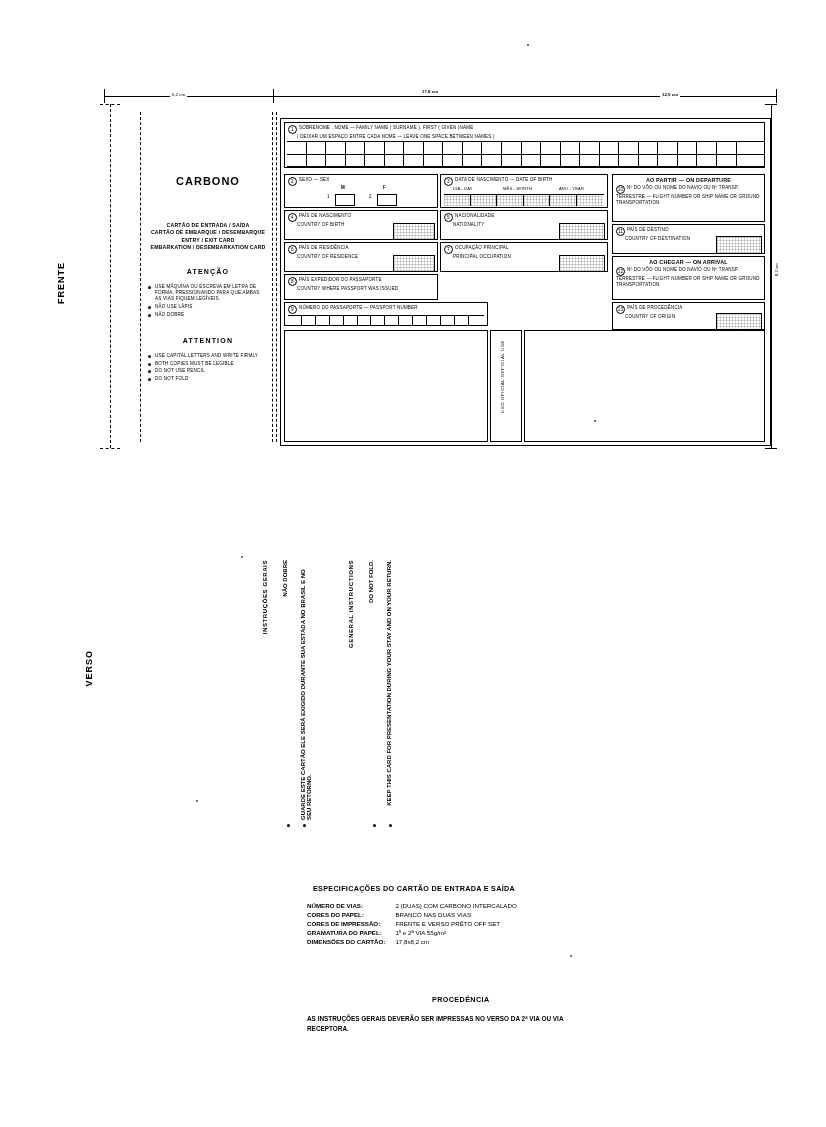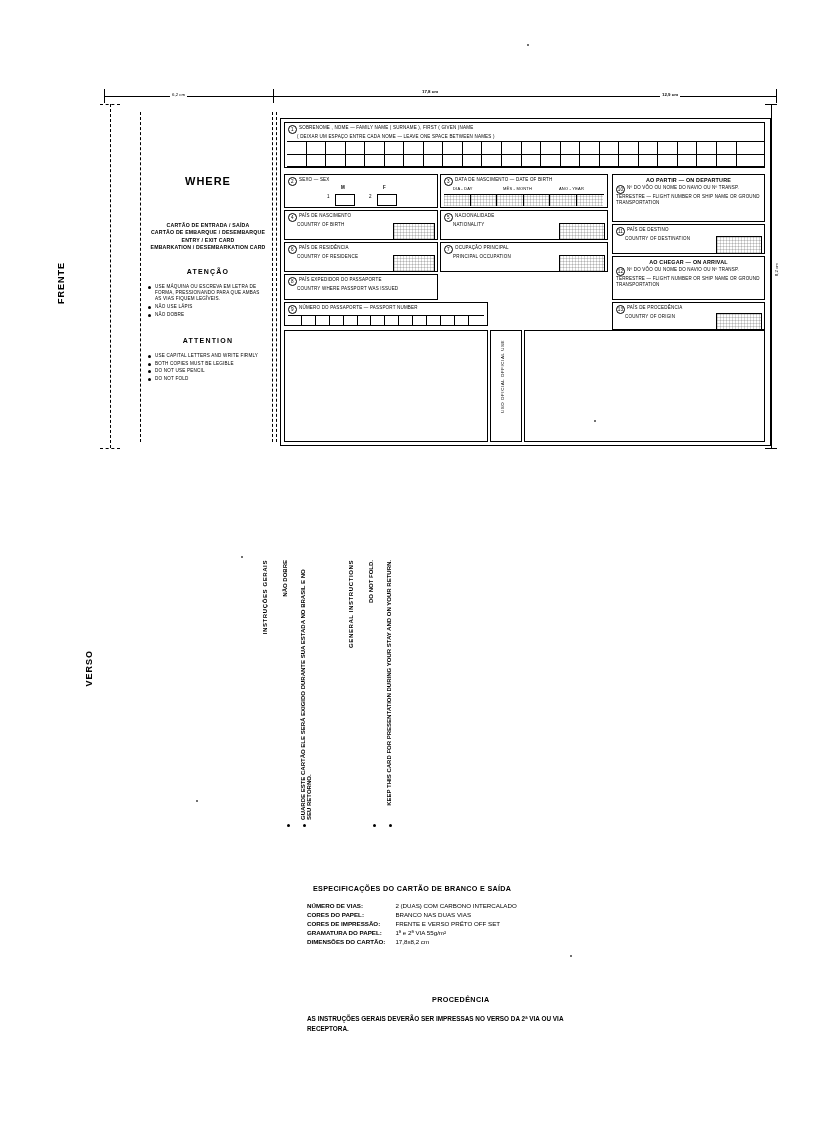--- a/index.html
+++ b/index.html
@@ -71,21 +71,21 @@
     <span class="vert b" style="font-size:9px;letter-spacing:1px;">FRENTE</span>
   </div>
   <div class="dash-v" style="left:110px;top:104px;height:344px;"></div>
   <div class="dash-h" style="left:100px;top:104px;width:20px;"></div>
   <div class="dash-h" style="left:100px;top:448px;width:20px;"></div>
 
   <div class="dash-v" style="left:140px;top:112px;height:330px;"></div>
   <div class="dash-v" style="left:272px;top:112px;height:330px;"></div>
   <div class="dash-v" style="left:276px;top:112px;height:330px;"></div>
 
-  <div class="abs ctr" style="left:148px;top:175px;width:120px;font-size:11px;font-weight:bold;letter-spacing:1px;">WHERE</div>
+  <div class="abs ctr" style="left:148px;top:175px;width:120px;font-size:11px;font-weight:bold;letter-spacing:1px;">CARBONO</div>
 
   <div class="abs ctr tiny2 b" style="left:146px;top:222px;width:124px;">
     <div>CARTÃO DE  ENTRADA / SAÍDA</div>
     <div>CARTÃO DE EMBARQUE / DESEMBARQUE</div>
     <div>ENTRY / EXIT CARD</div>
     <div>EMBARKATION / DESEMBARKATION CARD</div>
   </div>
 
   <div class="abs ctr b" style="left:146px;top:268px;width:124px;font-size:7px;letter-spacing:1.2px;">ATENÇÃO</div>
   <ul class="bullets abs tiny" style="left:148px;top:284px;width:118px;">
@@ -309,21 +309,21 @@
   </div>
   <div class="abs" style="left:368px;top:560px;width:34px;height:260px;">
     <div class="vert" style="font-size:6px;font-weight:bold;">DO NOT FOLD.</div>
   </div>
   <div class="abs" style="left:386px;top:560px;width:34px;height:260px;">
     <div class="vert" style="font-size:6px;font-weight:bold;">KEEP THIS CARD FOR PRESENTATION DURING YOUR STAY  AND ON YOUR RETURN.</div>
   </div>
   <div class="abs" style="left:373px;top:824px;width:3px;height:3px;background:#000;border-radius:50%;"></div>
   <div class="abs" style="left:389px;top:824px;width:3px;height:3px;background:#000;border-radius:50%;"></div>
 
-  <div class="abs b" style="left:313px;top:884px;font-size:7.2px;letter-spacing:.3px;">ESPECIFICAÇÕES DO CARTÃO DE BRANCO E SAÍDA</div>
+  <div class="abs b" style="left:313px;top:884px;font-size:7.2px;letter-spacing:.3px;">ESPECIFICAÇÕES DO CARTÃO DE ENTRADA E SAÍDA</div>
 
   <table class="specs abs" style="left:307px;top:902px;border-collapse:collapse;">
     <tbody>
       <tr>
         <td class="k">NÚMERO DE VIAS:</td>
         <td>2 (DUAS) COM CARBONO INTERCALADO</td>
       </tr>
       <tr>
         <td class="k">CORES DO PAPEL:</td>
         <td>BRANCO NAS DUAS VIAS</td>

